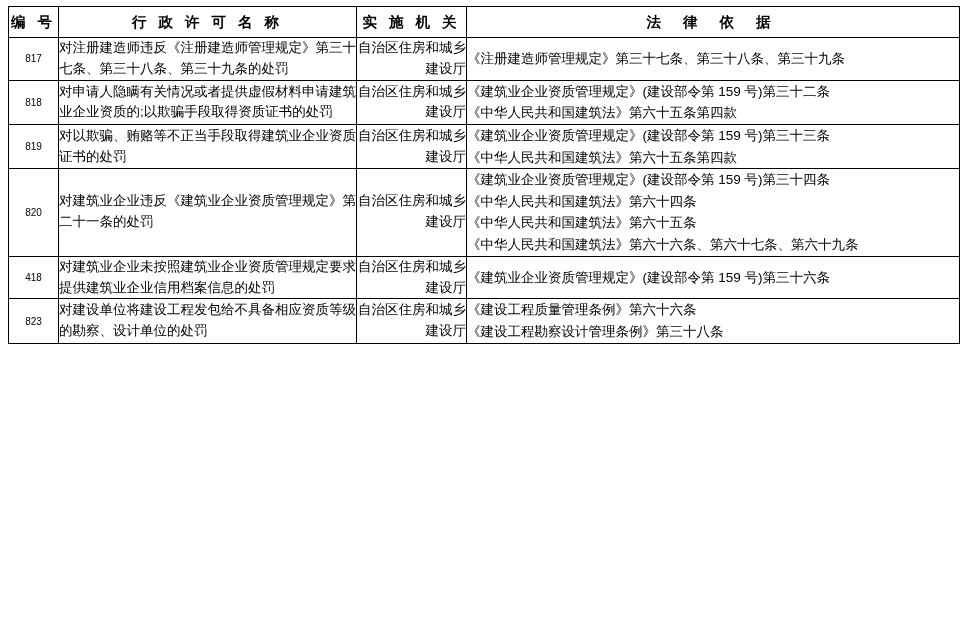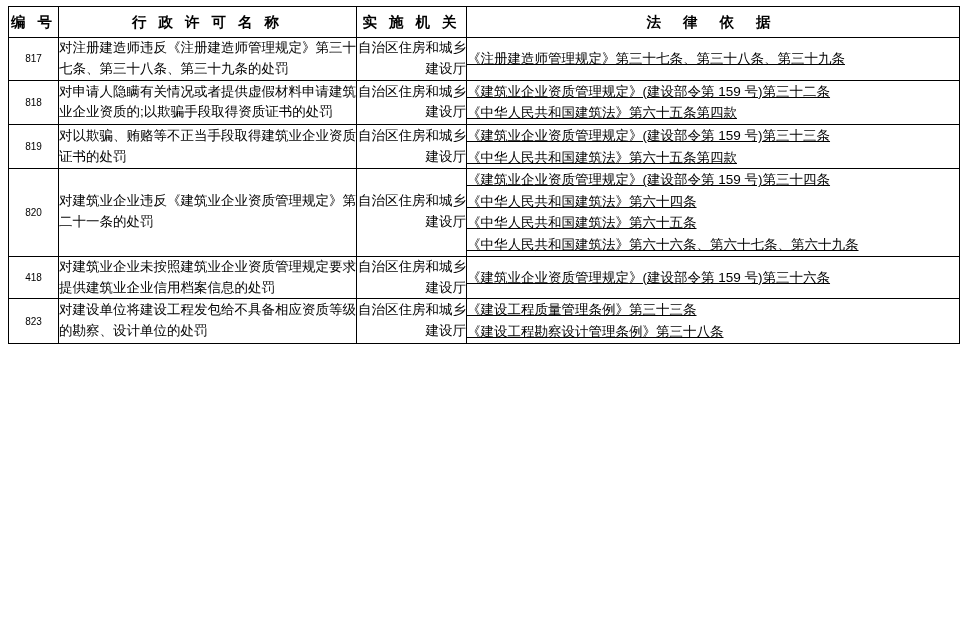--- a/index.html
+++ b/index.html
@@ -76,21 +76,20 @@
   td.cell-basis {
     font-size: 13.5px;
     line-height: 1.6;
     padding: 6px 7px 6px 8px;
     text-align: left;
     vertical-align: middle;
   }
   .line {
     display: block;
     white-space: nowrap;
-    text-decoration: underline;
   }
 </style>
 </head>
 <body>
 
 <div class="page">
   <table class="permit-table">
     <colgroup>
       <col class="col-no">
       <col class="col-name">
@@ -149,19 +148,19 @@
           <td class="cell-org">自治区住房和城乡建设厅</td>
           <td class="cell-basis">
             <span class="line">《建筑业企业资质管理规定》(建设部令第 159 号)第三十六条</span>
           </td>
         </tr>
         <tr>
           <td class="cell-no">823</td>
           <td class="cell-name">对建设单位将建设工程发包给不具备相应资质等级的勘察、设计单位的处罚</td>
           <td class="cell-org">自治区住房和城乡建设厅</td>
           <td class="cell-basis">
-            <span class="line">《建设工程质量管理条例》第三十三条</span>
+            <span class="line">《建设工程质量管理条例》第六十六条</span>
             <span class="line">《建设工程勘察设计管理条例》第三十八条</span>
           </td>
         </tr>
       </tbody>
   </table>
 </div>
 
 </body></html>

